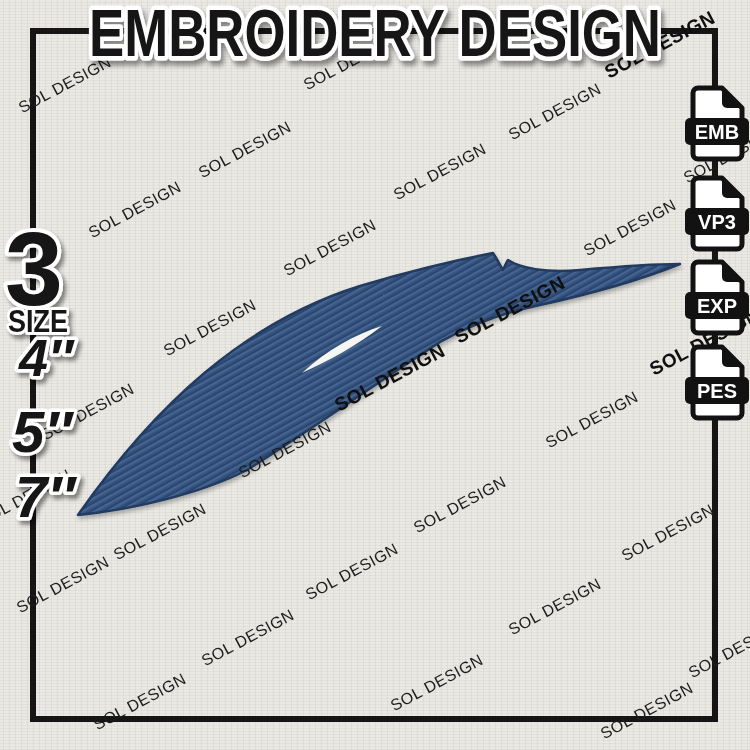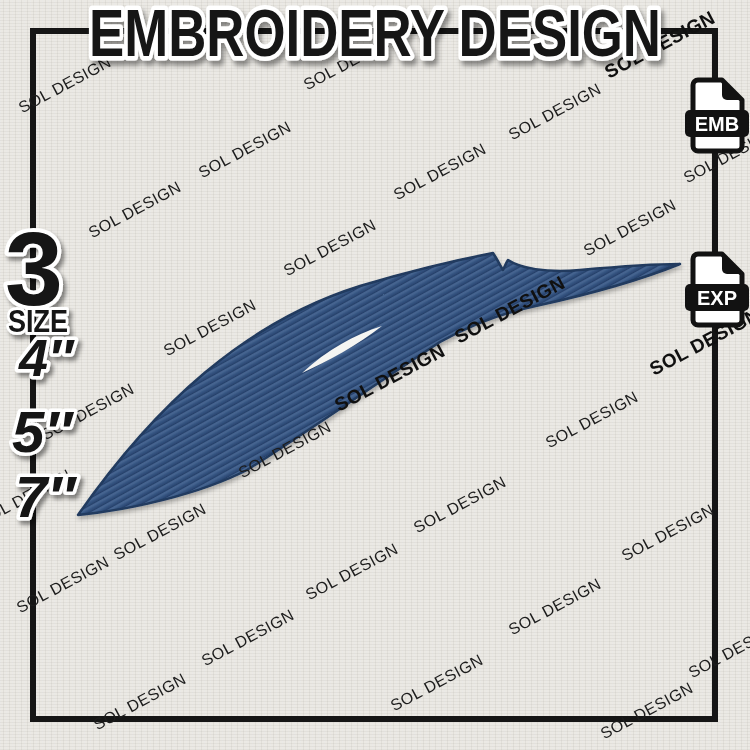--- a/index.html
+++ b/index.html
@@ -94,34 +94,50 @@
       <span class="wm" style="left: 668px; top: 533px;">SOL DESIGN</span>
       <span class="wm" style="left: 248px; top: 638px;">SOL DESIGN</span>
       <span class="wm" style="left: 437px; top: 683px;">SOL DESIGN</span>
       <span class="wm" style="left: 555px; top: 607px;">SOL DESIGN</span>
       <span class="wm" style="left: 140px; top: 702px;">SOL DESIGN</span>
       <span class="wm" style="left: 647px; top: 711px;">SOL DESIGN</span>
       <span class="wm" style="left: 735px; top: 650px;">SOL DESIGN</span>
     </div>
 
   <div class="formats">
-    <div class="file-icon" style="top:76px">
+    <div class="file-icon" style="top:84px">
       <svg width="66" height="78" viewBox="0 0 66 78">
         <path d="M14 4 H38 L58 24 V70 a5 5 0 0 1 -5 5 H14 a5 5 0 0 1 -5 -5 V9 a5 5 0 0 1 5 -5 Z" fill="#fff" stroke="#121212" stroke-width="5" stroke-linejoin="round"></path>
         <path d="M38 4 L58 24 H43 a5 5 0 0 1 -5 -5 Z" fill="#121212"></path>
         <rect x="1" y="34" width="64" height="27" rx="5" fill="#121212"></rect>
         <text x="33" y="55" text-anchor="middle" font-size="20" font-weight="bold" fill="#fff">EMB</text>
       </svg>
     </div>
-    <div class="file-icon" style="top:250px">
+    <div class="file-icon" style="top:174px">
+      <svg width="66" height="78" viewBox="0 0 66 78">
+        <path d="M14 4 H38 L58 24 V70 a5 5 0 0 1 -5 5 H14 a5 5 0 0 1 -5 -5 V9 a5 5 0 0 1 5 -5 Z" fill="#fff" stroke="#121212" stroke-width="5" stroke-linejoin="round"></path>
+        <path d="M38 4 L58 24 H43 a5 5 0 0 1 -5 -5 Z" fill="#121212"></path>
+        <rect x="1" y="34" width="64" height="27" rx="5" fill="#121212"></rect>
+        <text x="33" y="55" text-anchor="middle" font-size="20" font-weight="bold" fill="#fff">VP3</text>
+      </svg>
+    </div>
+    <div class="file-icon" style="top:258px">
       <svg width="66" height="78" viewBox="0 0 66 78">
         <path d="M14 4 H38 L58 24 V70 a5 5 0 0 1 -5 5 H14 a5 5 0 0 1 -5 -5 V9 a5 5 0 0 1 5 -5 Z" fill="#fff" stroke="#121212" stroke-width="5" stroke-linejoin="round"></path>
         <path d="M38 4 L58 24 H43 a5 5 0 0 1 -5 -5 Z" fill="#121212"></path>
         <rect x="1" y="34" width="64" height="27" rx="5" fill="#121212"></rect>
         <text x="33" y="55" text-anchor="middle" font-size="20" font-weight="bold" fill="#fff">EXP</text>
+      </svg>
+    </div>
+    <div class="file-icon" style="top:343px">
+      <svg width="66" height="78" viewBox="0 0 66 78">
+        <path d="M14 4 H38 L58 24 V70 a5 5 0 0 1 -5 5 H14 a5 5 0 0 1 -5 -5 V9 a5 5 0 0 1 5 -5 Z" fill="#fff" stroke="#121212" stroke-width="5" stroke-linejoin="round"></path>
+        <path d="M38 4 L58 24 H43 a5 5 0 0 1 -5 -5 Z" fill="#121212"></path>
+        <rect x="1" y="34" width="64" height="27" rx="5" fill="#121212"></rect>
+        <text x="33" y="55" text-anchor="middle" font-size="20" font-weight="bold" fill="#fff">PES</text>
       </svg>
     </div>
   </div>
 
   <svg class="title-svg" width="750" height="92" viewBox="0 0 750 92">
     <text x="375" y="56" text-anchor="middle" font-size="66" font-weight="bold" textLength="572" lengthAdjust="spacingAndGlyphs" fill="#161616" stroke="#ffffff" stroke-width="9" paint-order="stroke" stroke-linejoin="round" filter="url(#ts)">EMBROIDERY DESIGN</text>
   </svg>
 
   <svg class="sizes-svg" width="140" height="560" viewBox="0 0 140 560">
     <text x="34" y="305" text-anchor="middle" font-size="104" font-weight="bold" fill="#121212" stroke="#ffffff" stroke-width="8" paint-order="stroke" stroke-linejoin="round" filter="url(#ss)">3</text>

